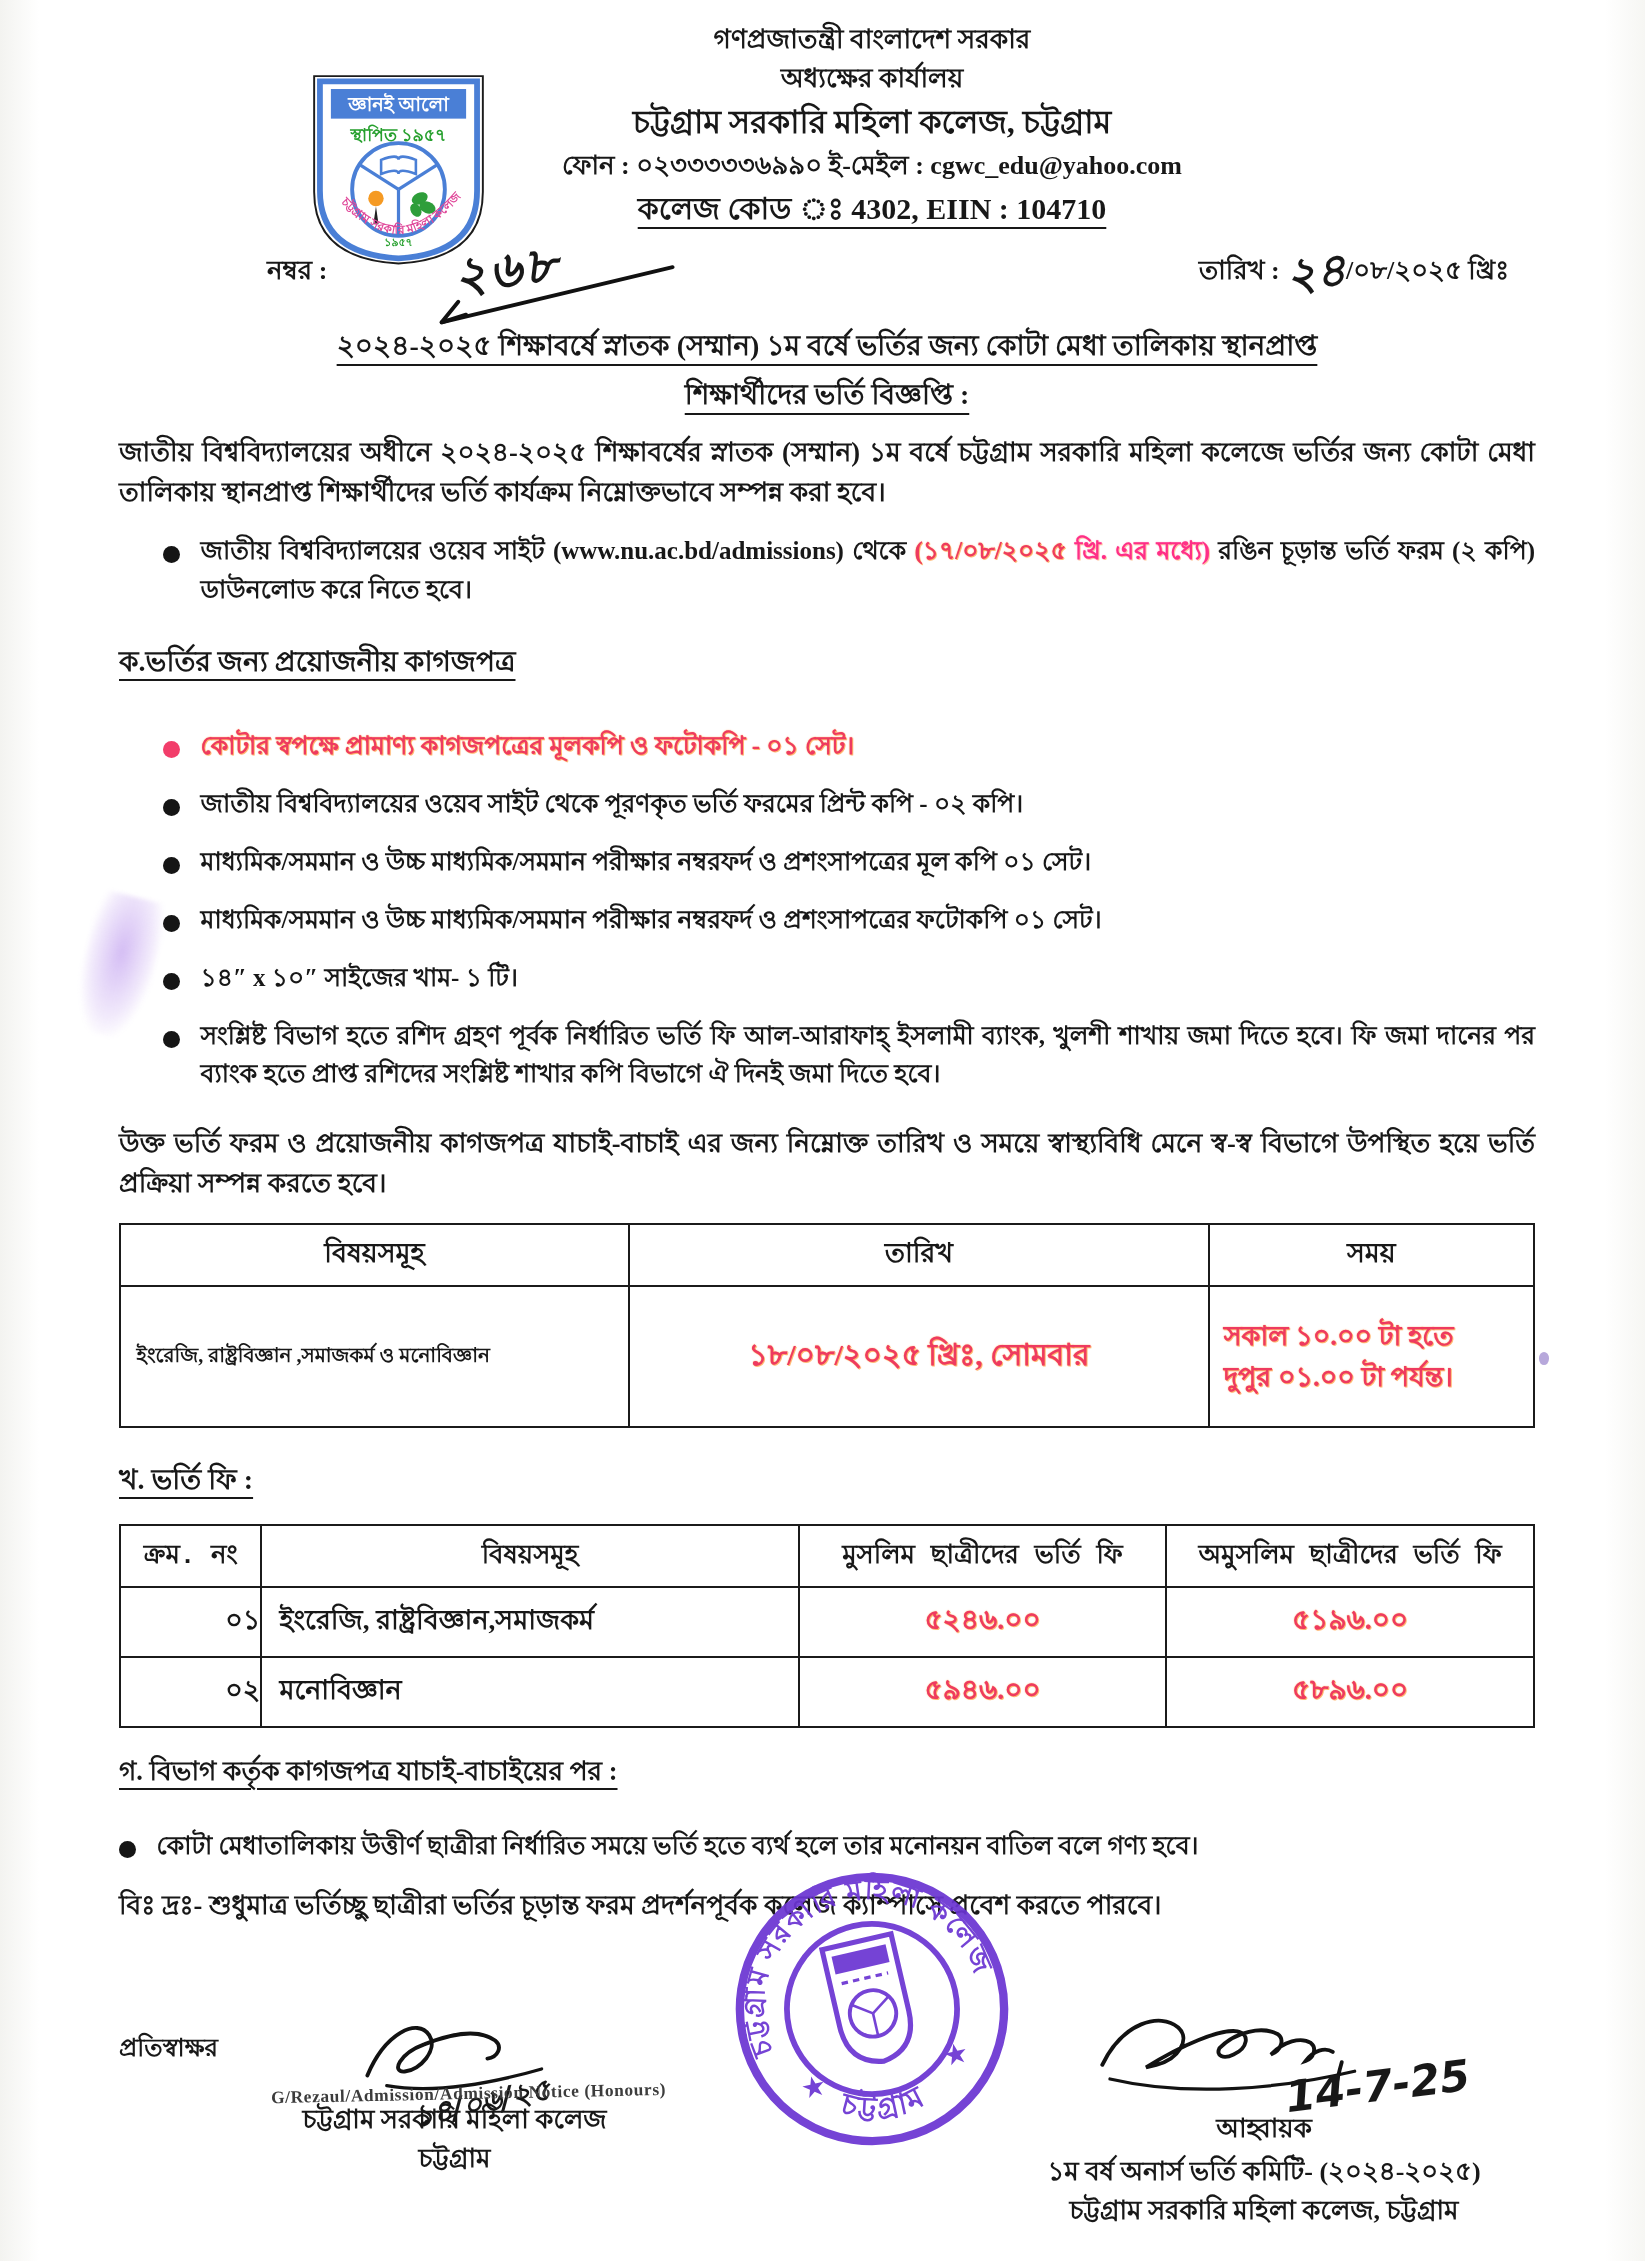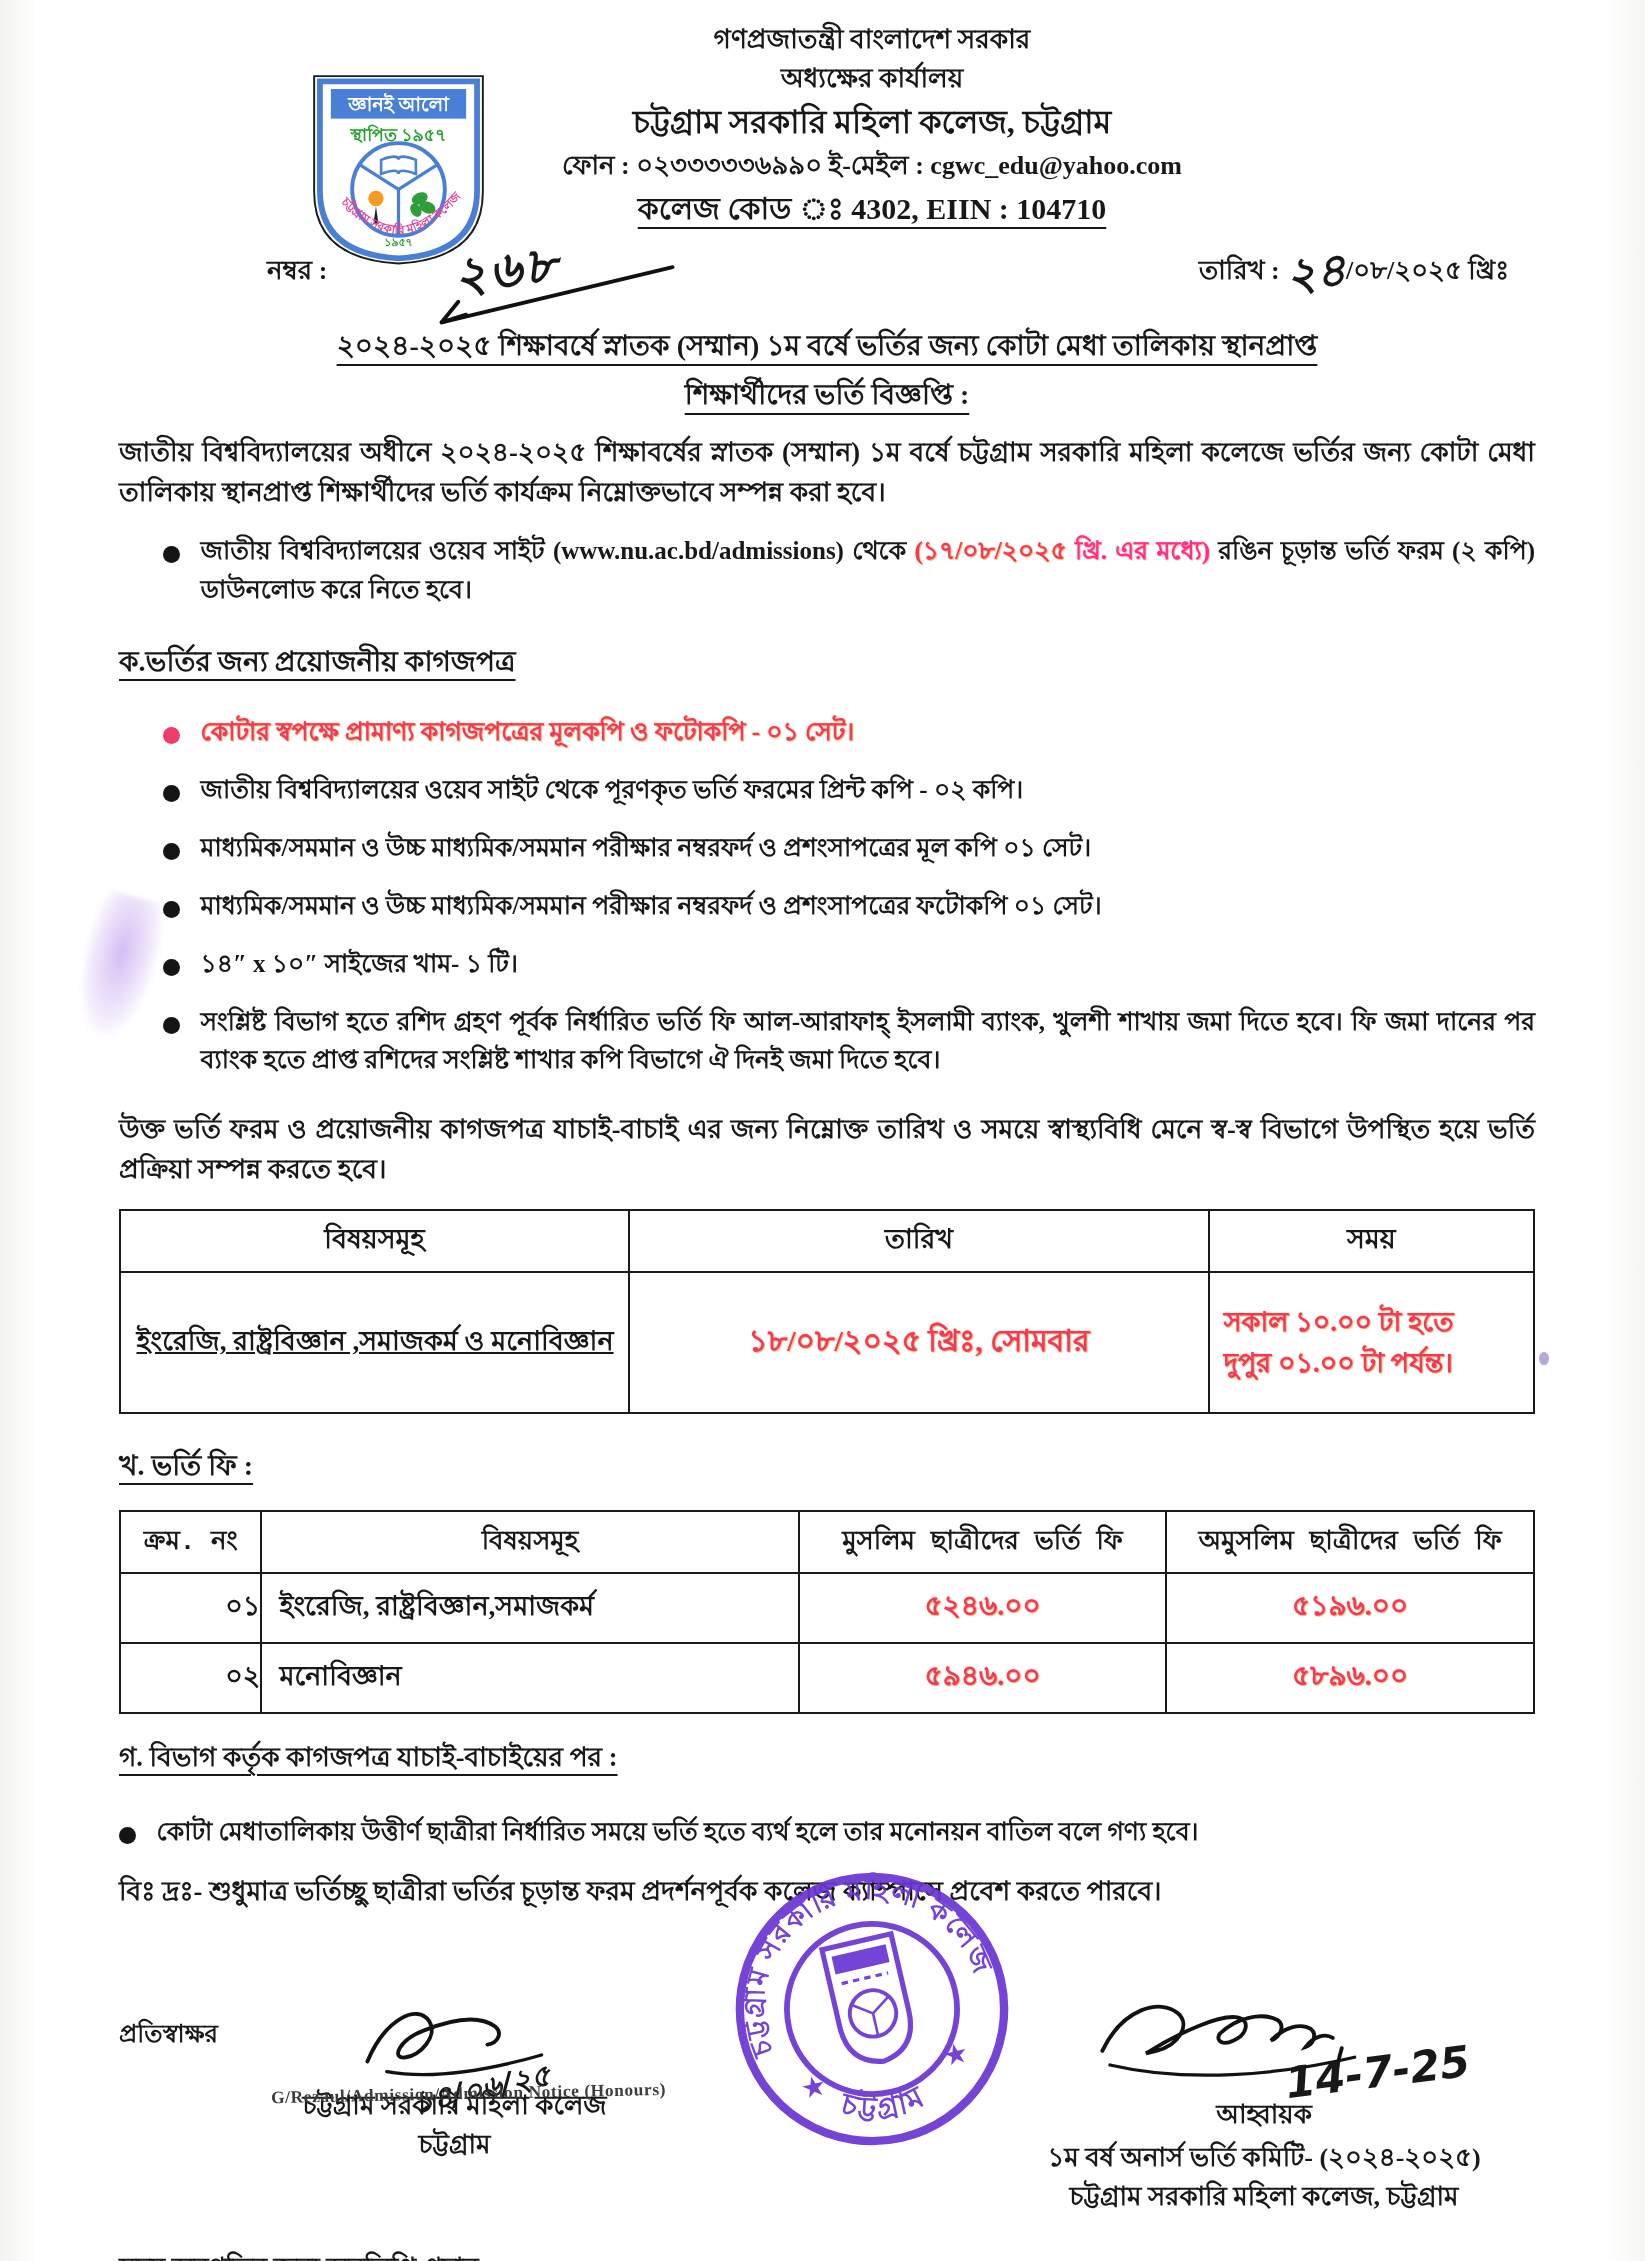--- a/index.html
+++ b/index.html
@@ -54,21 +54,21 @@
 
   .sec-head { font-size:28px; font-weight:800; margin-top:30px; }
   .list { margin-top:6.4px; }
   .note-line { font-size:26.4px; font-weight:700; line-height:1.5; margin-top:20.6px; }
 
   
   table { border-collapse:collapse; width:100%; margin-top:19.3px; }
   th,td { border:2.6px solid #1b1b1b; font-weight:700; }
   th { font-size:27px; padding:7.7px 5.2px;font-family:Liberation Mono, monospace; }
   .t1 td { vertical-align:middle; }
-  .t1-subjects { font-size:27px; padding:13px 6.4px 13px 15.5px; width:36%;text-decoration:underline; }
+  .t1-subjects { font-size:20px; padding:13px 6.4px 13px 15.5px; width:36%; }
   .t1-date { font-size:30px; text-align:center; width:41%; }
   .t1-time { font-size:27px; padding:9px 6.4px 9px 14px; width:23%; line-height:1.5; }
   .t1 .data-row { height:141px; }
   .t2 th { font-size:26px; }
   .t2 td { font-size:27px; height:70px; vertical-align:middle; }
   .t2 .c-sl { width:10%; text-align:right; }
   .t2 .c-sub { width:38%; padding-left:17px;border-radius:26px; }
   .t2 .c-fee { width:26%; text-align:center; font-size:28px; }
 
   
@@ -169,21 +169,21 @@
       <span class="b-text">
         <span>জাতীয় বিশ্ববিদ্যালয়ের ওয়েব সাইট (www.nu.ac.bd/admissions) থেকে </span><span class="red-ink">(১৭/০৮/২০২৫ </span><span class="hl-pink">খ্রি. এর মধ্যে)</span><span> রঙিন চূড়ান্ত ভর্তি ফরম (২ কপি) ডাউনলোড করে নিতে হবে।</span>
       </span>
     </div>
 
     <div class="sec-head">
       <span class="u">ক.ভর্তির জন্য প্রয়োজনীয় কাগজপত্র</span>
     </div>
 
     <div class="list">
-      <div class="bullet-line" style="margin-top:26px;">
+      <div class="bullet-line" style="margin-top:40px;">
         <span class="dot red"></span>
         <span class="b-text red-ink">কোটার স্বপক্ষে প্রামাণ্য কাগজপত্রের মূলকপি ও ফটোকপি - ০১ সেট।</span>
       </div>
       <div class="bullet-line">
         <span class="dot"></span>
         <span class="b-text">জাতীয় বিশ্ববিদ্যালয়ের ওয়েব সাইট থেকে পূরণকৃত ভর্তি ফরমের প্রিন্ট কপি - ০২ কপি।</span>
       </div>
       <div class="bullet-line">
         <span class="dot"></span>
         <span class="b-text">মাধ্যমিক/সমমান ও উচ্চ মাধ্যমিক/সমমান পরীক্ষার নম্বরফর্দ ও প্রশংসাপত্রের মূল কপি ০১ সেট।</span>

